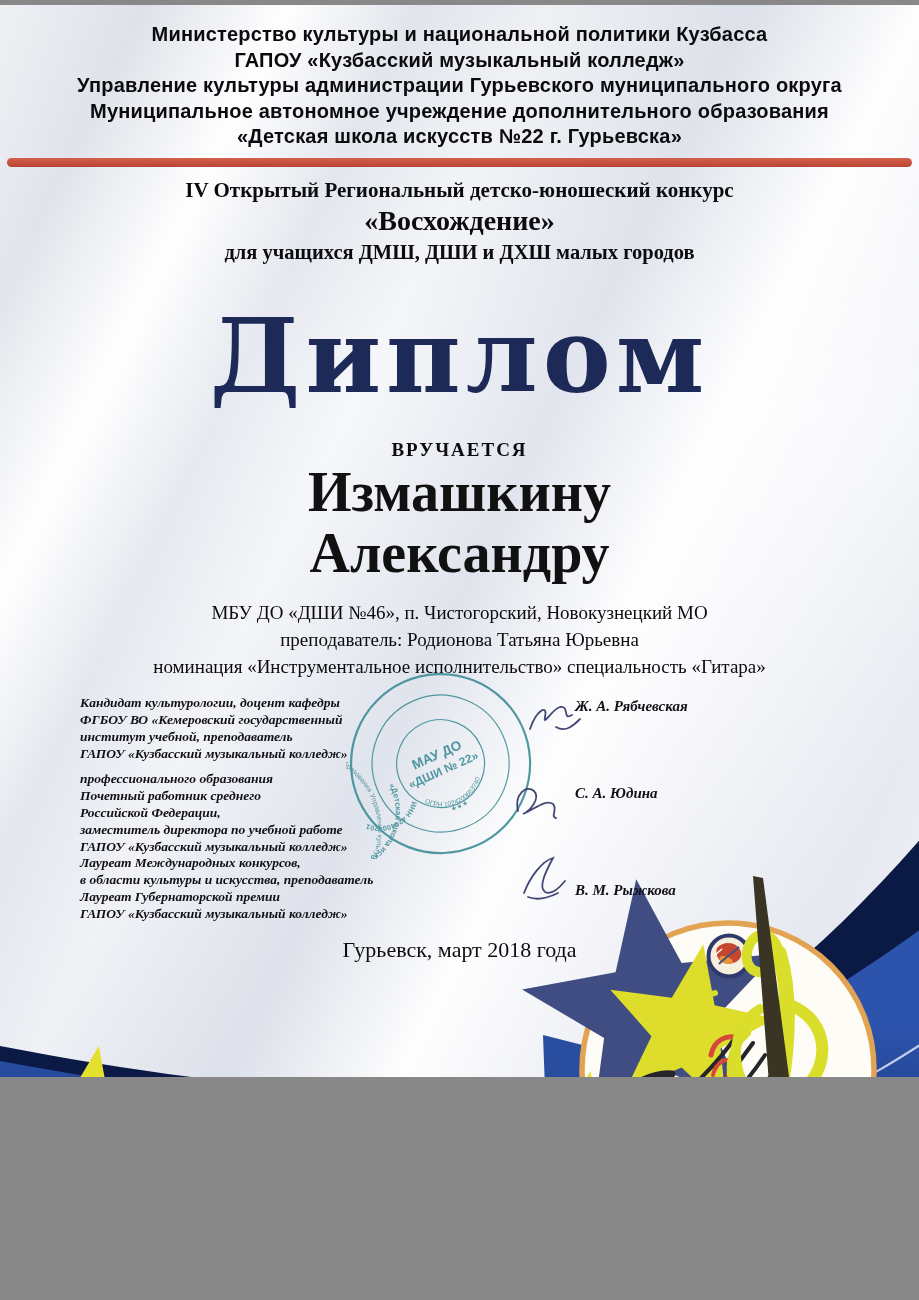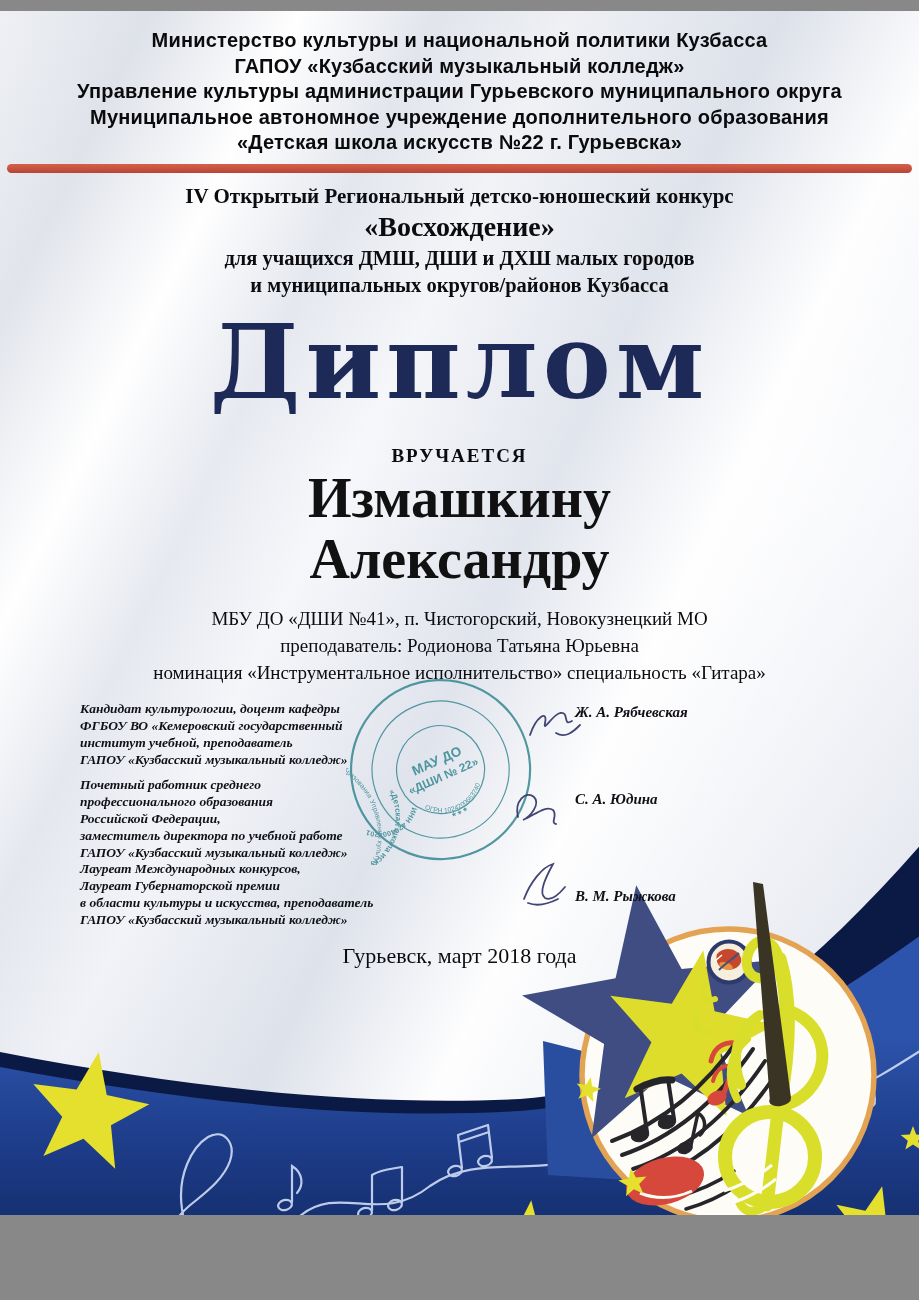--- a/index.html
+++ b/index.html
@@ -1,16 +1,16 @@
 <!DOCTYPE html>
 <html><head>
 <meta charset="utf-8">
 <style>
   html,body{margin:0;padding:0;background:#888;}
-  .page{position:relative;width:919px;height:1204px;margin:11px auto;overflow:hidden;
+  .page{position:relative;width:919px;height:1072px;margin:5px auto;overflow:hidden;
         background:linear-gradient(180deg,#eef0f4 0%,#f7f8fb 38%,#eef0f5 100%);
         font-family:"Liberation Serif",serif;color:#0c0c10;}
   .sheen{position:absolute;inset:0;pointer-events:none;
     background:
       linear-gradient(116deg,rgba(255,255,255,0) 0%,rgba(203,208,219,.45) 10%,rgba(255,255,255,.95) 20%,
         rgba(201,207,220,.35) 29%,rgba(255,255,255,0) 38%,rgba(196,203,218,.42) 52%,
         rgba(255,255,255,.9) 64%,rgba(255,255,255,0) 76%,rgba(205,211,223,.3) 88%,rgba(255,255,255,0) 100%);}
   .abs{position:absolute;left:0;right:0;text-align:center;}
   .hdr{top:17px;font-family:"Liberation Sans",sans-serif;font-weight:bold;
        font-size:20px;line-height:25.5px;letter-spacing:.2px;color:#0b0b0e;}
@@ -168,54 +168,53 @@
     <div>Муниципальное автономное  учреждение дополнительного образования</div>
     <div>«Детская школа искусств №22 г. Гурьевска»</div>
   </div>
 
   <div class="redline"></div>
 
   <div class="abs comp">
     <div class="c1">IV Открытый  Региональный детско-юношеский конкурс</div>
     <div class="c2">«Восхождение»</div>
     <div class="c3">для учащихся ДМШ, ДШИ и ДХШ малых городов</div>
-    <div class="c3">и муниципальных округов/районов Кузбасса</div>
   </div>
 
   <div class="abs diplom">Диплом</div>
   <div class="abs vruch">ВРУЧАЕТСЯ</div>
 
   <div class="abs bigname">
     <div>Измашкину</div>
     <div>Александру</div>
   </div>
 
   <div class="abs info">
-    <div>МБУ ДО «ДШИ №41», п. Чистогорский, Новокузнецкий МО</div>
+    <div>МБУ ДО «ДШИ №46», п. Чистогорский, Новокузнецкий МО</div>
     <div>преподаватель: Родионова Татьяна Юрьевна</div>
     <div>номинация «Инструментальное исполнительство» специальность «Гитара»</div>
   </div>
 
   <div class="jury-block jb1">
     <div>Кандидат культурологии, доцент кафедры</div>
     <div>ФГБОУ ВО «Кемеровский государственный</div>
     <div>институт учебной, преподаватель</div>
     <div>ГАПОУ «Кузбасский музыкальный колледж»</div>
   </div>
   <div class="jury-block jb2">
+    <div>профессионального образования</div>
     <div>Почетный работник среднего</div>
-    <div>профессионального образования</div>
     <div>Российской Федерации,</div>
     <div>заместитель директора по учебной работе</div>
     <div>ГАПОУ «Кузбасский музыкальный колледж»</div>
   </div>
   <div class="jury-block jb3">
     <div>Лауреат Международных конкурсов,</div>
+    <div>в области культуры и искусства, преподаватель</div>
     <div>Лауреат Губернаторской премии</div>
-    <div>в области культуры и искусства, преподаватель</div>
     <div>ГАПОУ «Кузбасский музыкальный колледж»</div>
   </div>
 
   <div class="jury-name jn1">Ж. А. Рябчевская</div>
   <div class="jury-name jn2">С. А. Юдина</div>
   <div class="jury-name jn3">В. М. Рыжкова</div>
 
   <div class="abs date">Гурьевск, март 2018 года</div>
 
   <svg class="stamp" viewBox="0 0 225 225" aria-hidden="true">

